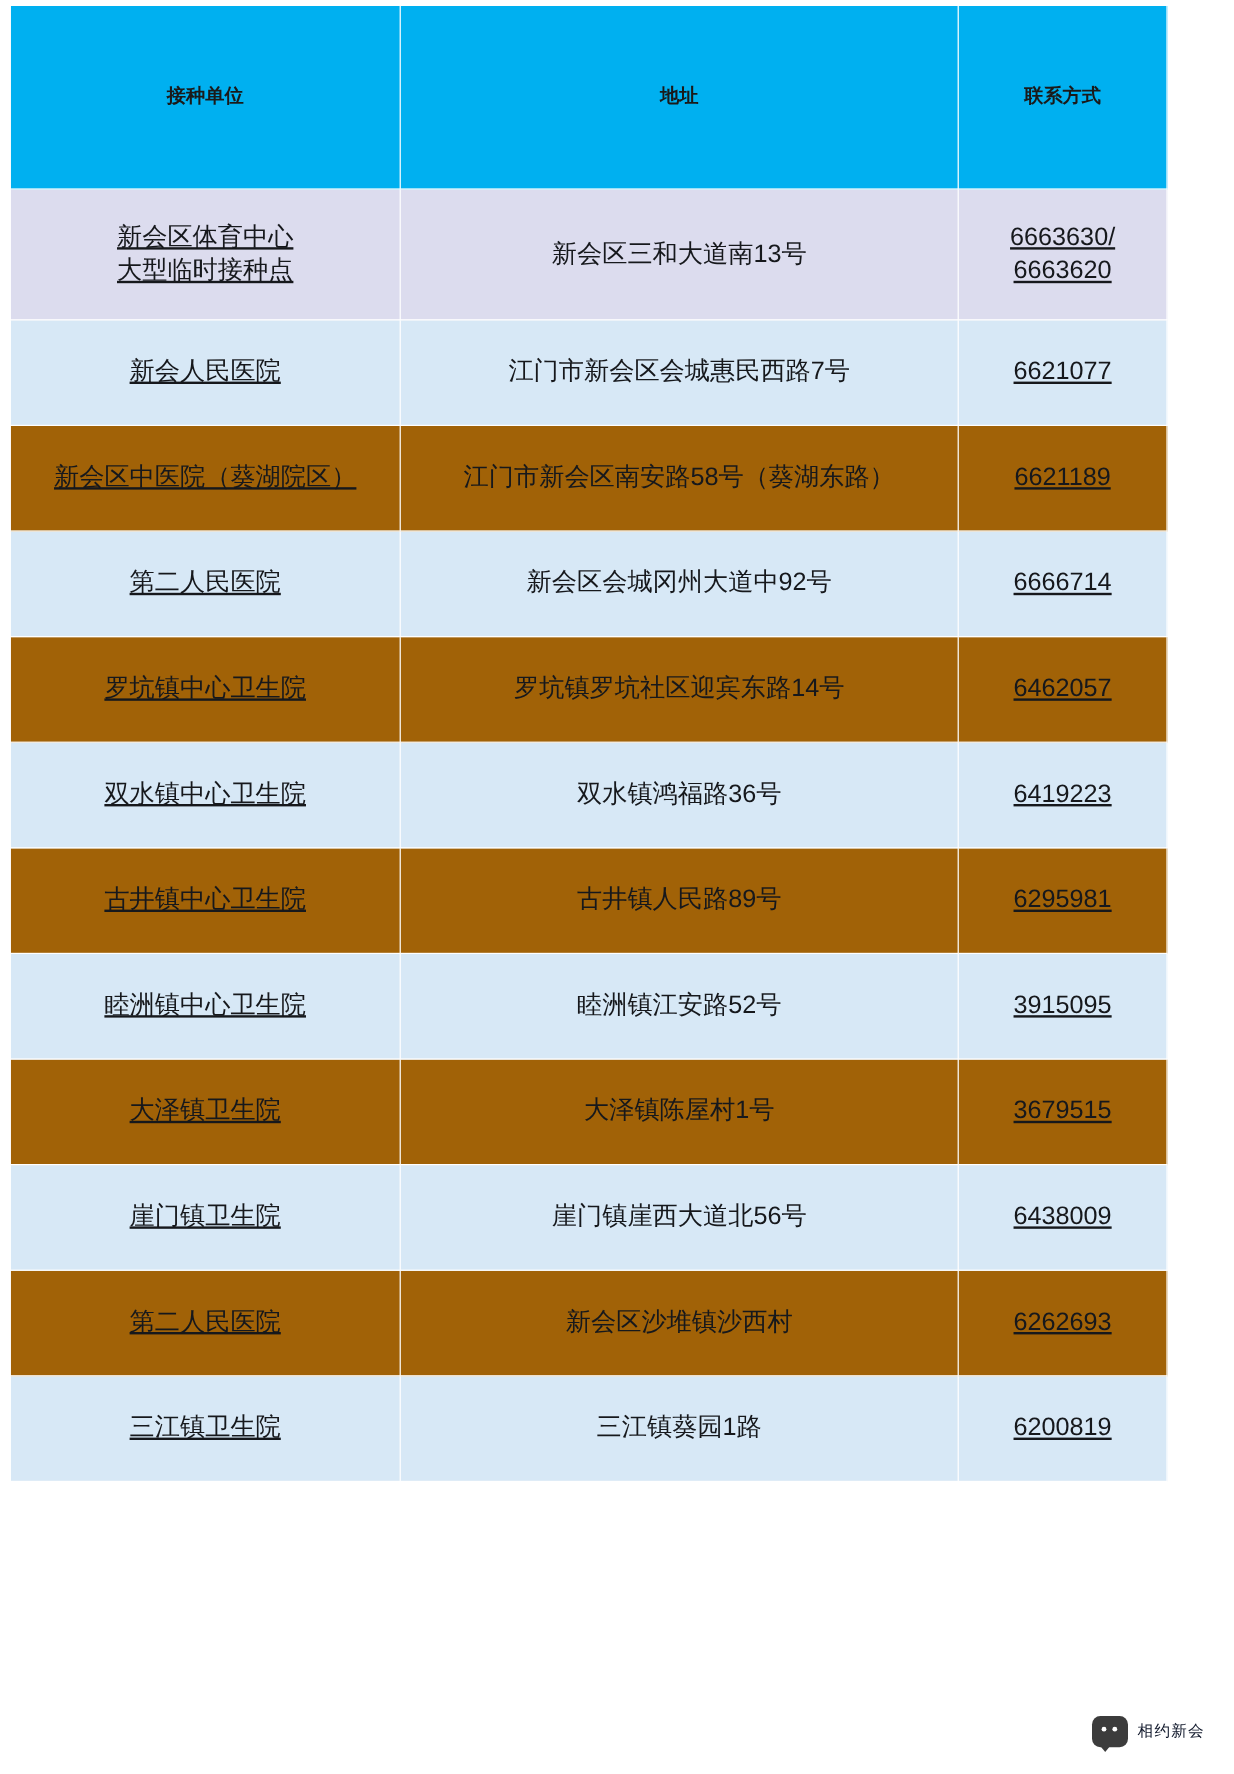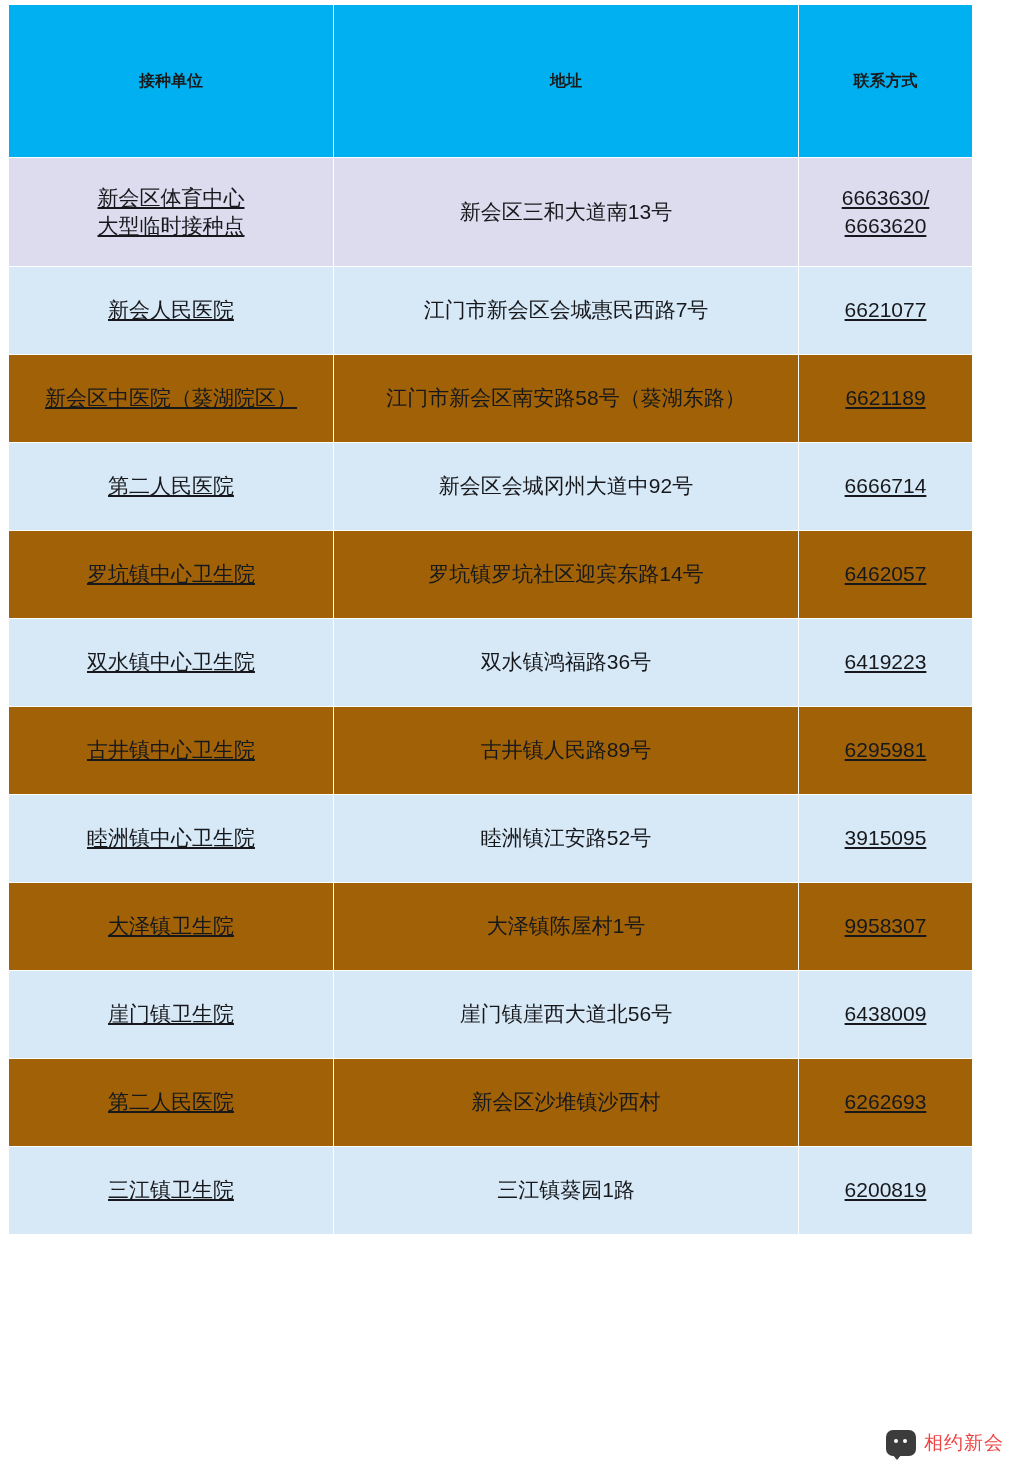--- a/index.html
+++ b/index.html
@@ -95,22 +95,22 @@
   .footer .wechat-tail {
     position: absolute;
     left: 6px;
     bottom: -4px;
     width: 0; height: 0;
     border-left: 5px solid transparent;
     border-right: 5px solid transparent;
     border-top: 6px solid #3c3c3c;
   }
   .footer .footer-text {
-    font-size: 19px;
-    color: #ef4444;
+    font-size: 13px;
+    color: #0f172a;
     letter-spacing: 1px;
   }
 </style>
 </head>
 <body>
 
 <div class="sheet">
   <table class="vax-table">
     <colgroup>
       <col class="c-unit">
@@ -163,21 +163,21 @@
           <td class="tel-two-line">6295981</td>
         </tr>
         <tr class="row-normal">
           <td class="tel-two-line">睦洲镇中心卫生院</td>
           <td>睦洲镇江安路52号</td>
           <td class="tel-two-line">3915095</td>
         </tr>
         <tr class="row-normal">
           <td class="tel-two-line">大泽镇卫生院</td>
           <td>大泽镇陈屋村1号</td>
-          <td class="tel-two-line">9958307</td>
+          <td class="tel-two-line">3679515</td>
         </tr>
         <tr class="row-normal">
           <td class="tel-two-line">崖门镇卫生院</td>
           <td>崖门镇崖西大道北56号</td>
           <td class="tel-two-line">6438009</td>
         </tr>
         <tr class="row-normal">
           <td class="tel-two-line">第二人民医院</td>
           <td>新会区沙堆镇沙西村</td>
           <td class="tel-two-line">6262693</td>

